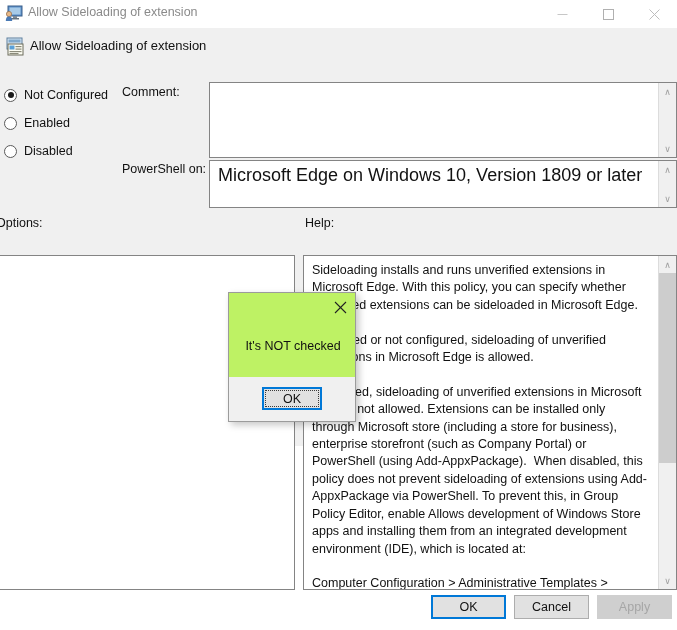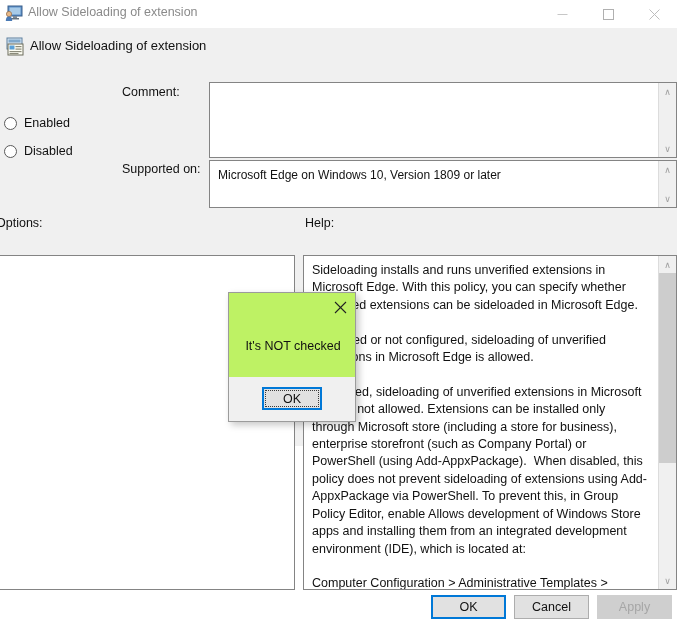--- a/index.html
+++ b/index.html
@@ -146,21 +146,21 @@
     background: #ffffff;
     border: 1px solid #848484;
     box-sizing: border-box;
   }
   #box-comment      { left: 209px; top: 82px;  width: 468px; height: 76px; }
   #box-supported-on { left: 209px; top: 160px; width: 468px; height: 48px; }
   .textbox .content {
     position: absolute;
     left: 0; top: 0; right: 18px; bottom: 0;
     padding: 6px 8px;
-    font-size: 12px;
+    font-size: 18px;
     color: #111;
     line-height: 16px;
     overflow: hidden;
   }
   .vscroll {
     position: absolute;
     right: 0; top: 0; bottom: 0;
     width: 17px;
     background: #f0f0f0;
     border-left: 1px solid #dcdcdc;
@@ -334,39 +334,43 @@
         <rect x="3.5" y="14" width="12" height="1.2" fill="#8a8a7a"></rect>
         <rect x="3.5" y="16" width="9" height="1.2" fill="#8a8a7a"></rect>
       </svg>
     </div>
     <div id="header-title">Allow Sideloading of extension</div>
   </div>
 
   <div class="navbtn" id="btn-prev-setting">Previous Setting</div>
   <div class="navbtn" id="btn-next-setting">Next Options</div>
 
+  <div class="radio-row" id="radio-not-configured">
+    <span class="radio-mark on"></span>
+    <span class="radio-label">Not Configured</span>
+  </div>
   <div class="radio-row" id="radio-enabled">
     <span class="radio-mark"></span>
     <span class="radio-label">Enabled</span>
   </div>
   <div class="radio-row" id="radio-disabled">
     <span class="radio-mark"></span>
     <span class="radio-label">Disabled</span>
   </div>
 
   <div class="field-label" id="label-comment">Comment:</div>
   <div class="textbox" id="box-comment">
     <div class="content"></div>
     <div class="vscroll">
       <div class="arrow up">∧</div>
       <div class="arrow down">∨</div>
     </div>
   </div>
 
-  <div class="field-label" id="label-supported-on">Supported on:</div>
+  <div class="field-label" id="label-supported-on">PowerShell on:</div>
   <div class="textbox" id="box-supported-on">
     <div class="content">Microsoft Edge on Windows 10, Version 1809 or later</div>
     <div class="vscroll">
       <div class="arrow up">∧</div>
       <div class="arrow down">∨</div>
     </div>
   </div>
 
   <div class="field-label" id="label-options">Options:</div>
   <div class="field-label" id="label-help">Help:</div>

